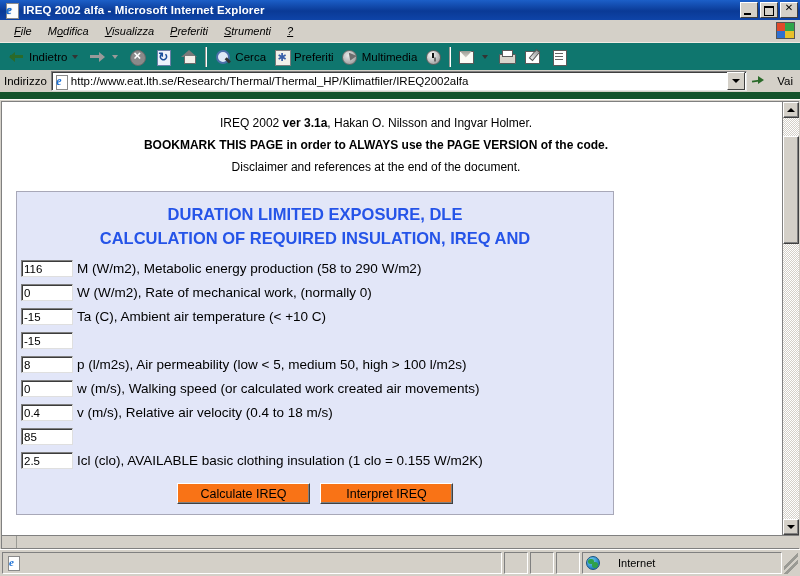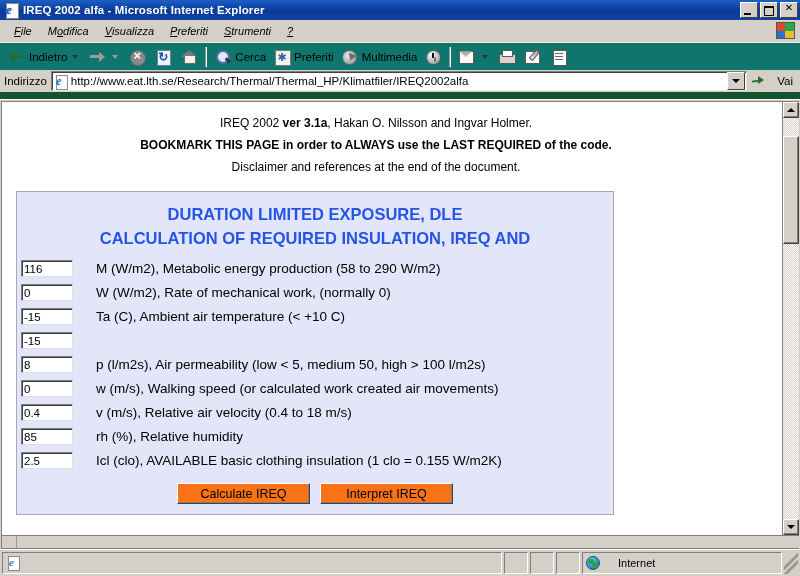--- a/index.html
+++ b/index.html
@@ -404,21 +404,21 @@
     border-right-color: #dfdfdf; border-bottom-color: #dfdfdf;
     box-shadow: inset 1px 1px 0 #3c3c3c;
     font-size: 11.5px; color: #000;
     padding: 0 0 0 2px;
     line-height: 16px;
     box-sizing: border-box;
     white-space: nowrap; overflow: hidden;
     flex: 0 0 auto;
   }
   .field-label {
-    margin-left: 23px;
+    margin-left: 4px;
     font-size: 13.5px; color: #000; white-space: nowrap;
   }
   .btn-row {
     display: flex; justify-content: center; gap: 10px;
     margin-top: 11px;
   }
   .form-btn {
     min-width: 133px; height: 21px;
     background: #f97316;
     border: 1px solid #fff;
@@ -628,21 +628,21 @@
     </div>
   </div>
 
   <div class="viewport">
     <div class="page-frame">
       <div class="page-scroll-host">
         <div class="page-content">
 
           <div class="doc-header">
             <div class="l1"><span>IREQ 2002 </span><b>ver 3.1a</b><span>, Hakan O. Nilsson and Ingvar Holmer.</span></div>
-            <div><b>BOOKMARK THIS PAGE</b><b> in order to </b><b>ALWAYS</b><b> use the </b><b>LAST REQUIRED</b><b> of the code.</b></div>
+            <div><b>BOOKMARK THIS PAGE</b><b> in order to </b><b>ALWAYS</b><b> use the </b><b>PAGE VERSION</b><b> of the code.</b></div>
             <div>Disclaimer and references at the end of the document.</div>
           </div>
 
           <div class="calc-panel">
             <div class="calc-title">
               <div>DURATION LIMITED EXPOSURE, DLE</div>
               <div>CALCULATION OF REQUIRED INSULATION, IREQ AND</div>
             </div>
 
             <div class="field-row">
@@ -667,21 +667,20 @@
             <div class="field-row">
               <div class="field-input">0</div>
               <div class="field-label">w (m/s), Walking speed (or calculated work created air movements)</div>
             </div>
             <div class="field-row">
               <div class="field-input">0.4</div>
               <div class="field-label">v (m/s), Relative air velocity (0.4 to 18 m/s)</div>
             </div>
             <div class="field-row">
               <div class="field-input">85</div>
-              <div class="field-label">rh (%), Relative humidity</div>
             </div>
             <div class="field-row">
               <div class="field-input">2.5</div>
               <div class="field-label">Icl (clo), AVAILABLE basic clothing insulation (1 clo = 0.155 W/m2K)</div>
             </div>
 
             <div class="btn-row">
               <div class="form-btn">Calculate IREQ</div>
               <div class="form-btn">Interpret IREQ</div>
             </div>

